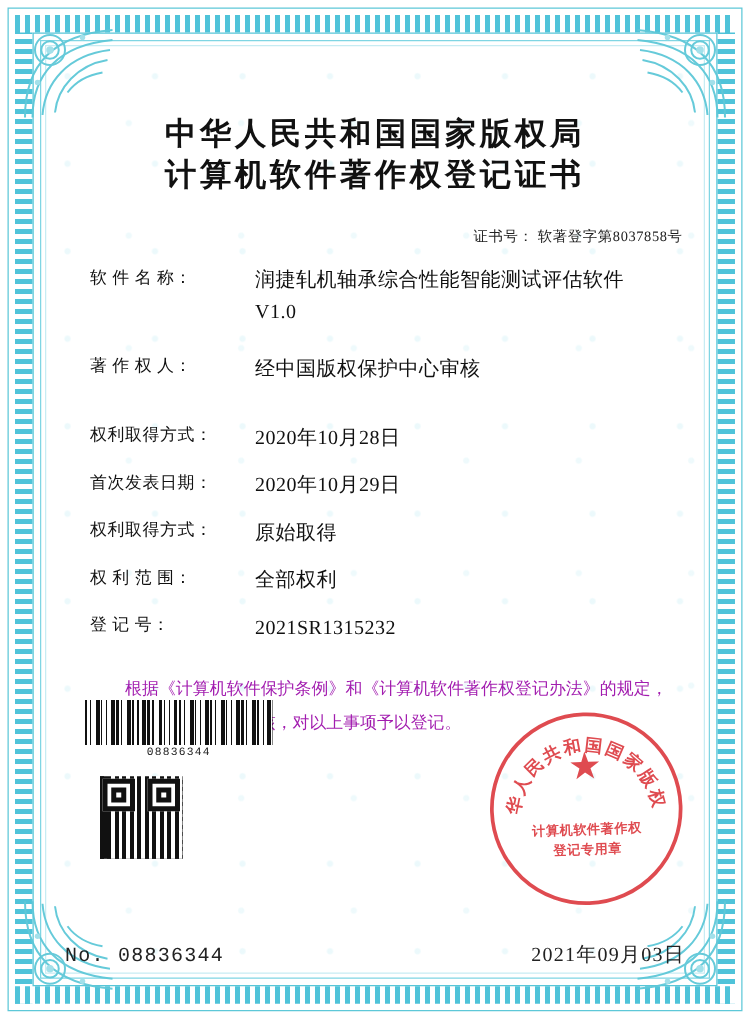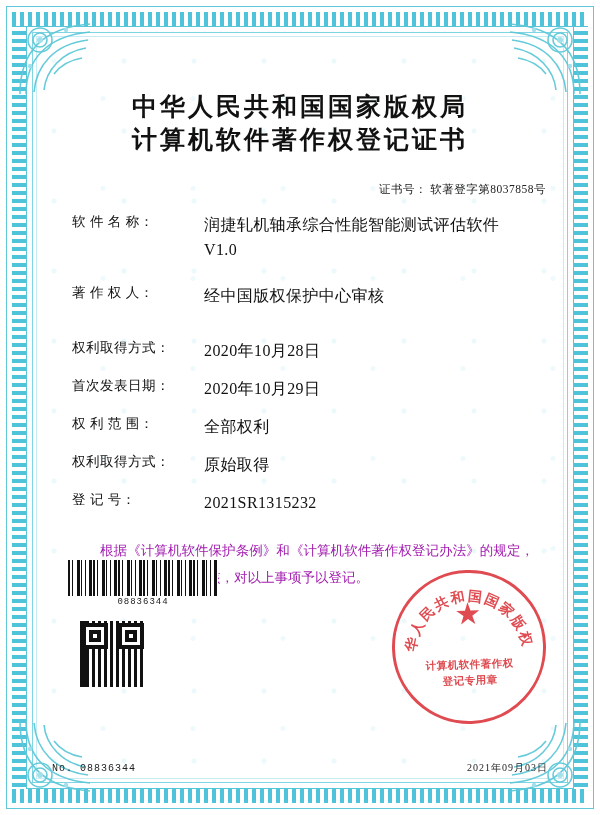--- a/index.html
+++ b/index.html
@@ -265,21 +265,21 @@
 
   
   .footer {
     position: absolute;
     left: 52px;
     right: 52px;
     bottom: 40px;
     display: flex;
     justify-content: space-between;
     align-items: center;
-    font-size: 10px;
+    font-size: 16px;
     color: #222;
   }
   .footer-no {
     font-family: "Liberation Mono", monospace;
     letter-spacing: 1px;
   }
   .footer-date {
     letter-spacing: 1px;
     margin-left: 23px;
   }
@@ -400,27 +400,27 @@
         <div class="field-label">权利取得方式：</div>
         <div class="field-value">2020年10月28日</div>
       </div>
 
       <div class="field-row">
         <div class="field-label">首次发表日期：</div>
         <div class="field-value">2020年10月29日</div>
       </div>
 
       <div class="field-row">
+        <div class="field-label">权利取得方式：</div>
+        <div class="field-value">原始取得</div>
+      </div>
+
+      <div class="field-row">
         <div class="field-label">权 利 范 围：</div>
         <div class="field-value">全部权利</div>
-      </div>
-
-      <div class="field-row">
-        <div class="field-label">权利取得方式：</div>
-        <div class="field-value">原始取得</div>
       </div>
 
       <div class="field-row">
         <div class="field-label">登 记 号：</div>
         <div class="field-value">2021SR1315232</div>
       </div>
 
     </div>
 
     <div class="paragraph">根据《计算机软件保护条例》和《计算机软件著作权登记办法》的规定，经中国版权保护中心审核，对以上事项予以登记。</div>

